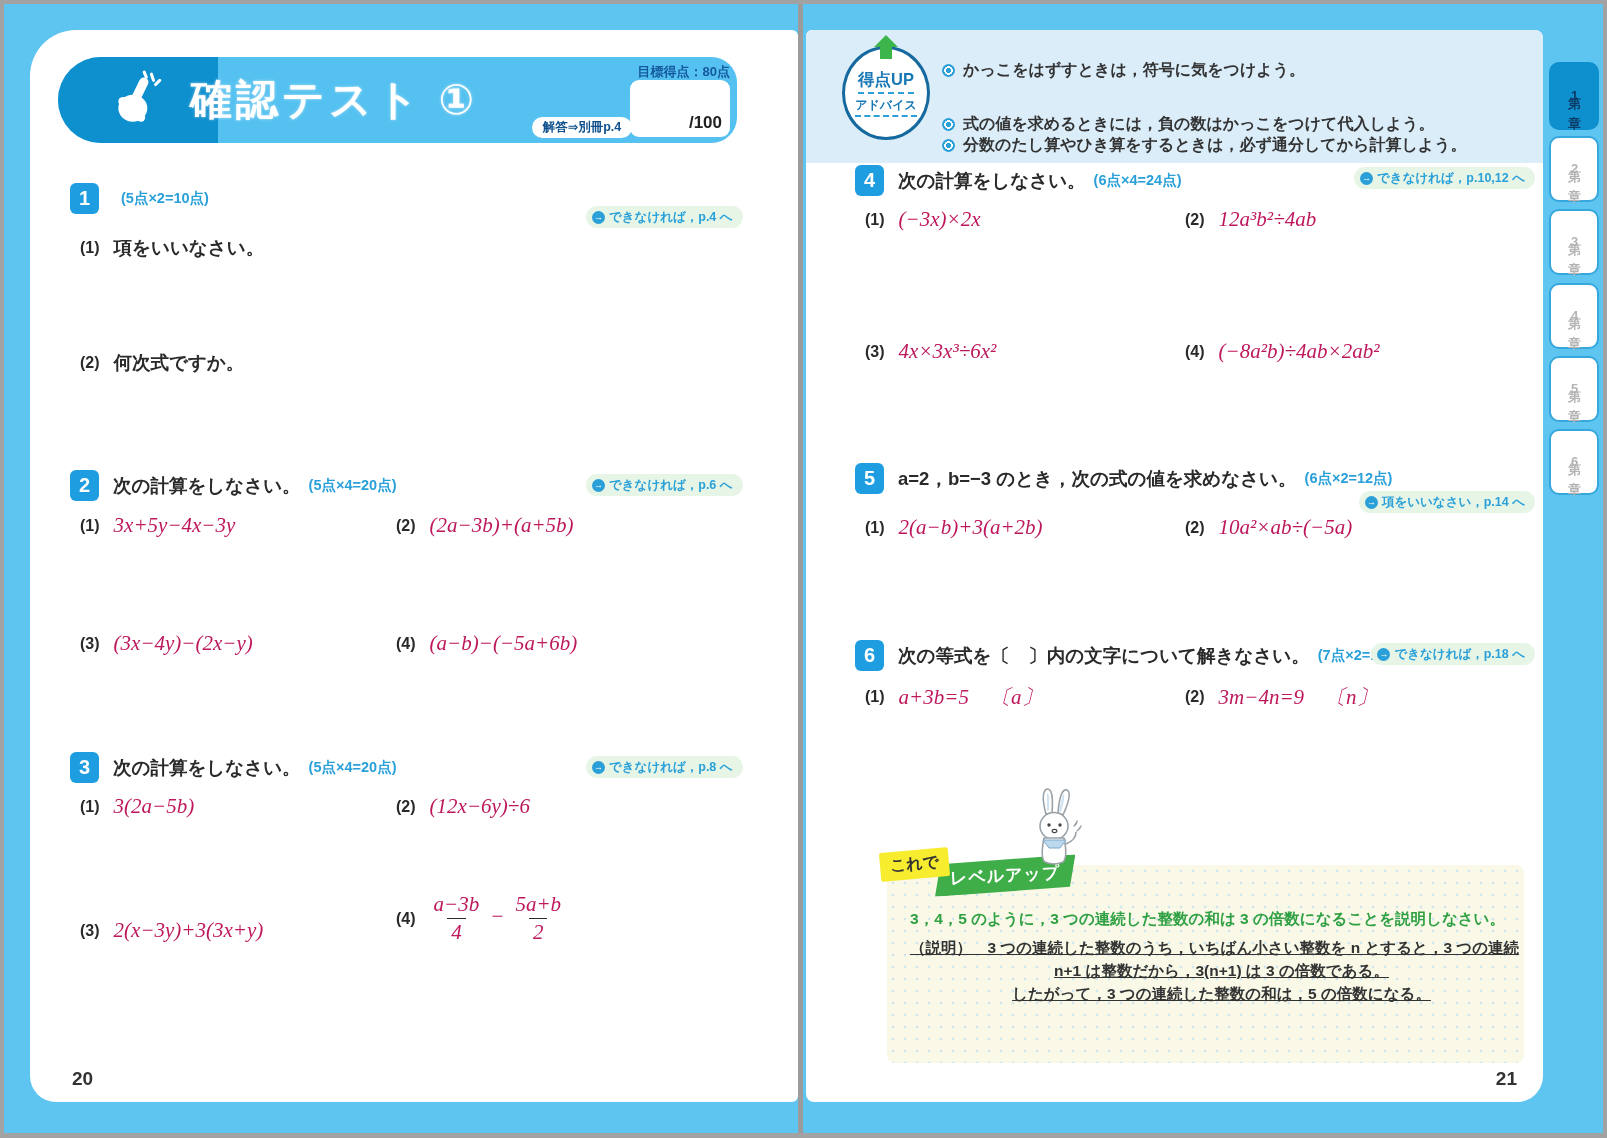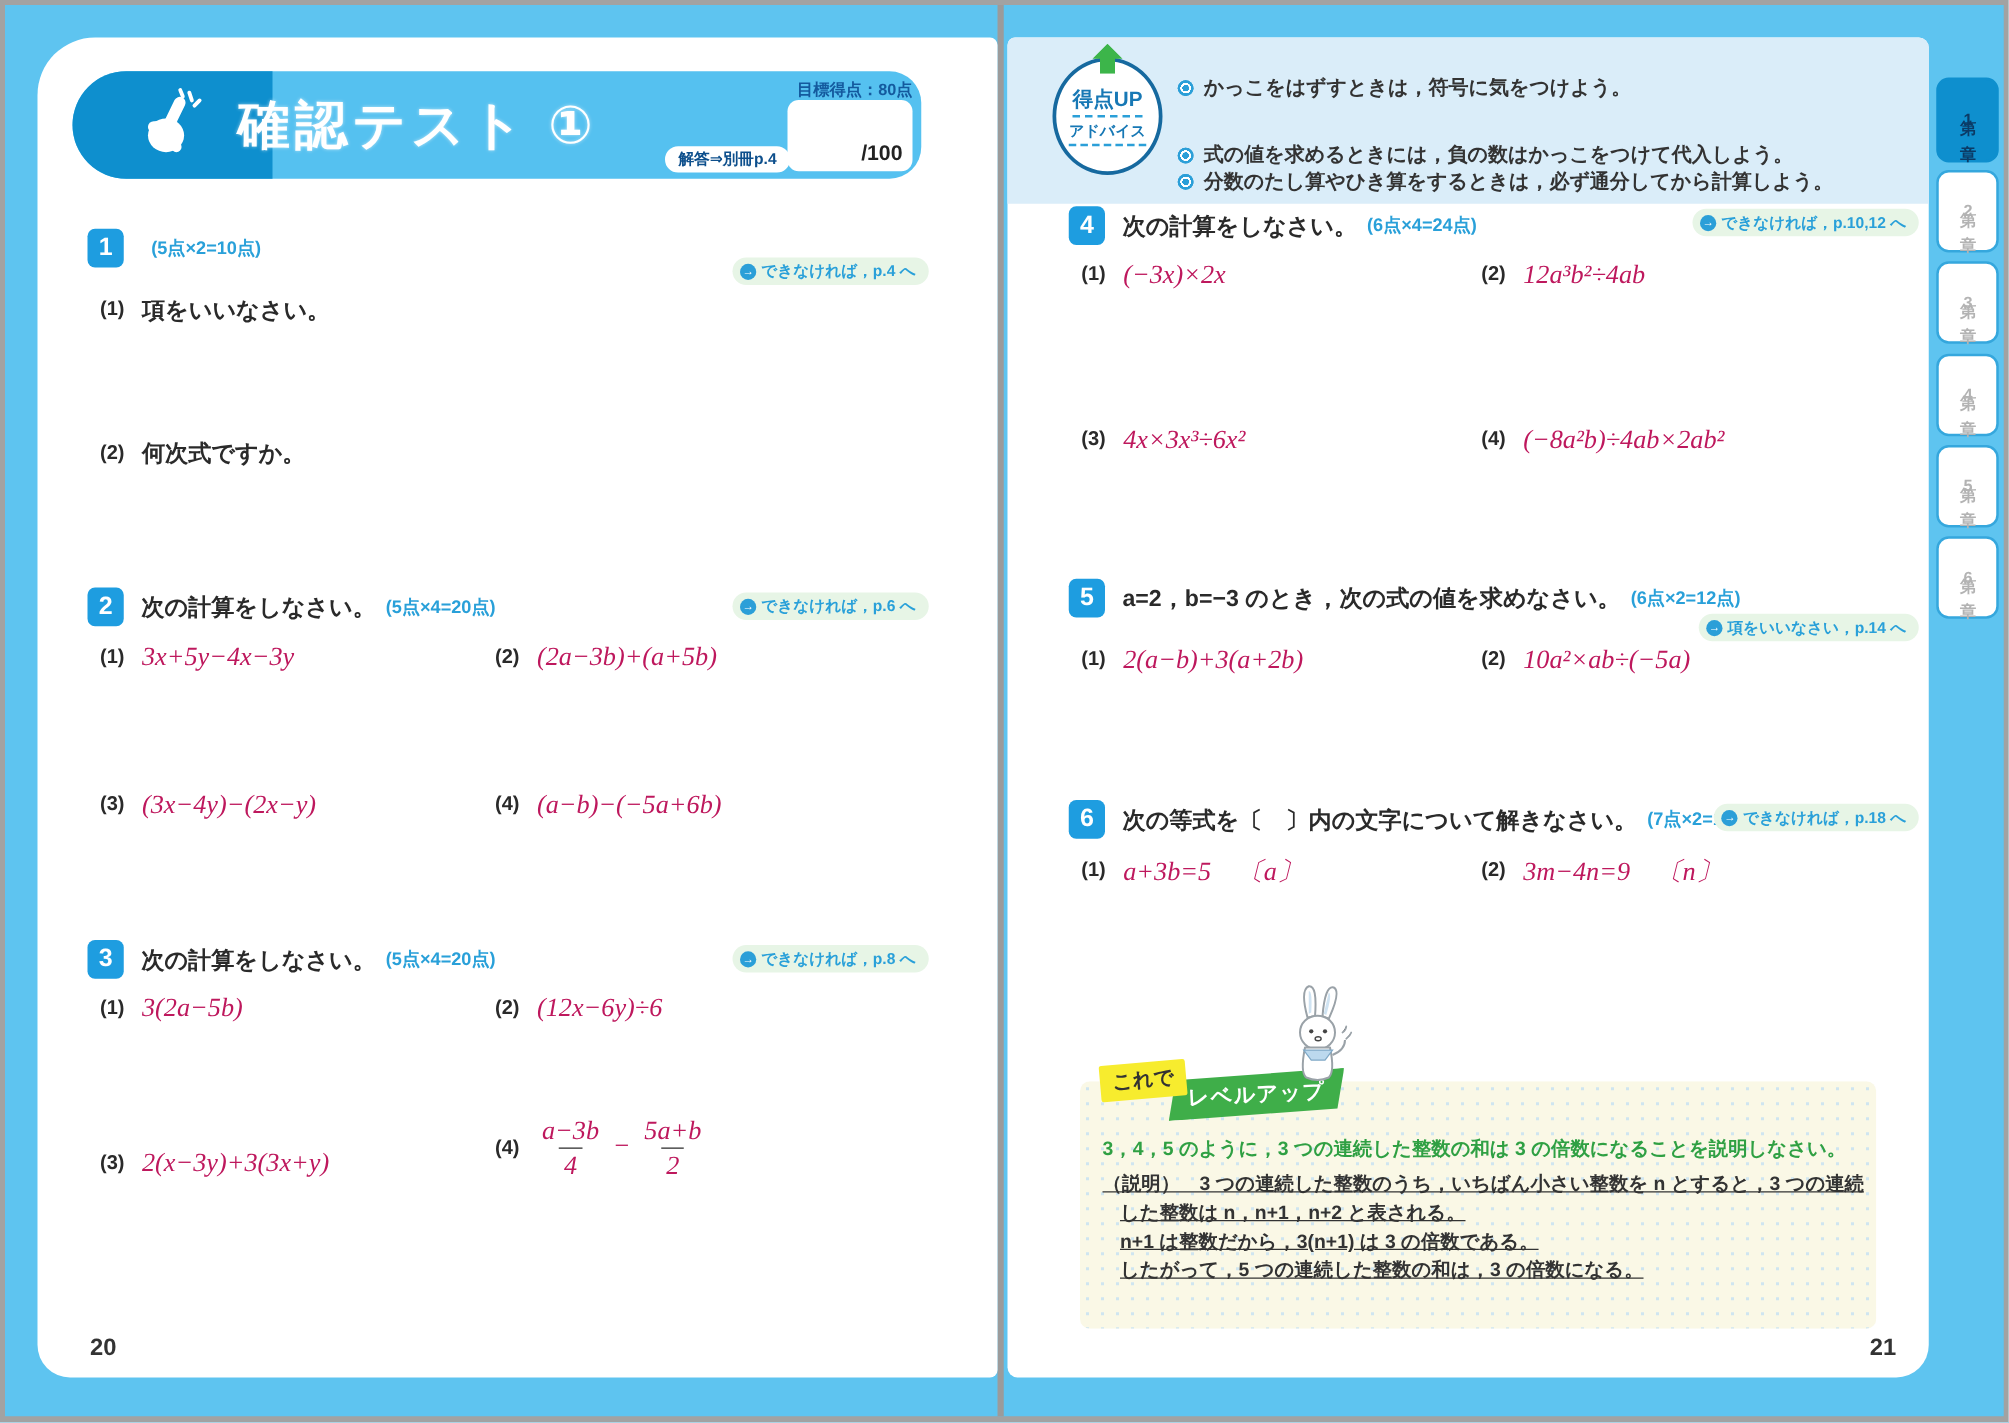--- a/index.html
+++ b/index.html
@@ -56,23 +56,23 @@
       align-items:center;justify-content:center;}
   .adv-arrow{position:absolute;left:50%;top:-14px;transform:translateX(-50%);}
   .adv-l1{font-size:16.5px;font-weight:700;color:#1778b5;border-bottom:2px dashed #2b9fd8;padding-bottom:1px;}
   .adv-l2{font-size:12px;font-weight:700;color:#1778b5;border-bottom:2px dashed #2b9fd8;margin-top:3px;padding-bottom:1px;}
   .bullet-row{position:absolute;display:flex;align-items:center;white-space:nowrap;}
   .bullet-icon{width:13px;height:13px;border-radius:50%;margin-right:8px;flex:0 0 auto;
       background:radial-gradient(circle,#2b9fd8 0 2.6px,#ffffff 2.7px 4.2px,#2b9fd8 4.3px 6.5px,transparent 6.6px);}
   .bullet-text{font-size:16px;font-weight:700;color:#333;}
 
   
-  .lv-box{position:absolute;left:58px;top:835px;width:637px;height:198px;border-radius:8px;
+  .lv-box{position:absolute;left:81px;top:835px;width:637px;height:198px;border-radius:8px;
       background-color:#faf8e6;background-image:radial-gradient(#cfe5f0 1.5px,transparent 1.6px);
-      background-size:12px 12px;box-sizing:border-box;}
+      background-size:12px 12px;box-sizing:border-box;text-align:center;}
   .lv-title{margin:44px 14px 6px 18px;font-size:15.5px;font-weight:700;color:#2fa043;white-space:nowrap;}
   .lv-line{margin-left:18px;font-size:15.5px;font-weight:700;color:#333;line-height:23px;white-space:nowrap;text-decoration:underline;}
   .lv-line.indent{margin-left:32px;}
   .tag-kore{position:absolute;left:74px;top:820px;background:#f7ec2e;color:#333;font-size:16px;font-weight:700;
       padding:4px 10px;transform:rotate(-5deg);border-radius:2px;z-index:3;}
   .tag-level{position:absolute;left:128px;top:828px;background:#3fae49;color:#ffffff;font-size:17px;font-weight:700;
       padding:6px 16px;clip-path:polygon(5% 8%,100% 0,95% 92%,0 100%);transform:rotate(-3deg);z-index:2;letter-spacing:1px;}
   .bunny{position:absolute;left:224px;top:756px;z-index:2;}
 
   
@@ -302,23 +302,22 @@
         <path d="M13 54 L36 54 L30 62 L19 62 Z" fill="#bcd9ee" stroke="#7fa8c6" stroke-width="1"></path>
         <g stroke="#9aa2a8" stroke-width="1.4" stroke-linecap="round">
           <path d="M44 40 Q47 38 47 35"></path>
           <path d="M47 45 Q50 43 51 40"></path>
         </g>
       </svg>
     </div>
     <div class="lv-box">
       <div class="lv-title">3，4，5 のように，3 つの連続した整数の和は 3 の倍数になることを説明しなさい。</div>
       <div class="lv-line">（説明）　3 つの連続した整数のうち，いちばん小さい整数を n とすると，3 つの連続</div>
-      <div class="lv-line indent">した整数は n，n+1，n+2 と表される。</div>
       <div class="lv-line indent">n+1 は整数だから，3(n+1) は 3 の倍数である。</div>
-      <div class="lv-line indent">したがって，5 つの連続した整数の和は，3 の倍数になる。</div>
+      <div class="lv-line indent">したがって，3 つの連続した整数の和は，5 の倍数になる。</div>
     </div>
 
     <div class="pagenum" style="right:26px;top:1038px;">21</div>
   </div>
 
   <div class="tab active" style="left:1549px;top:62px;height:68px;">
     <span class="tab-label">第1章</span>
   </div>
   <div class="tab idle" style="left:1549px;top:136px;">
     <span class="tab-label">第2章</span>

